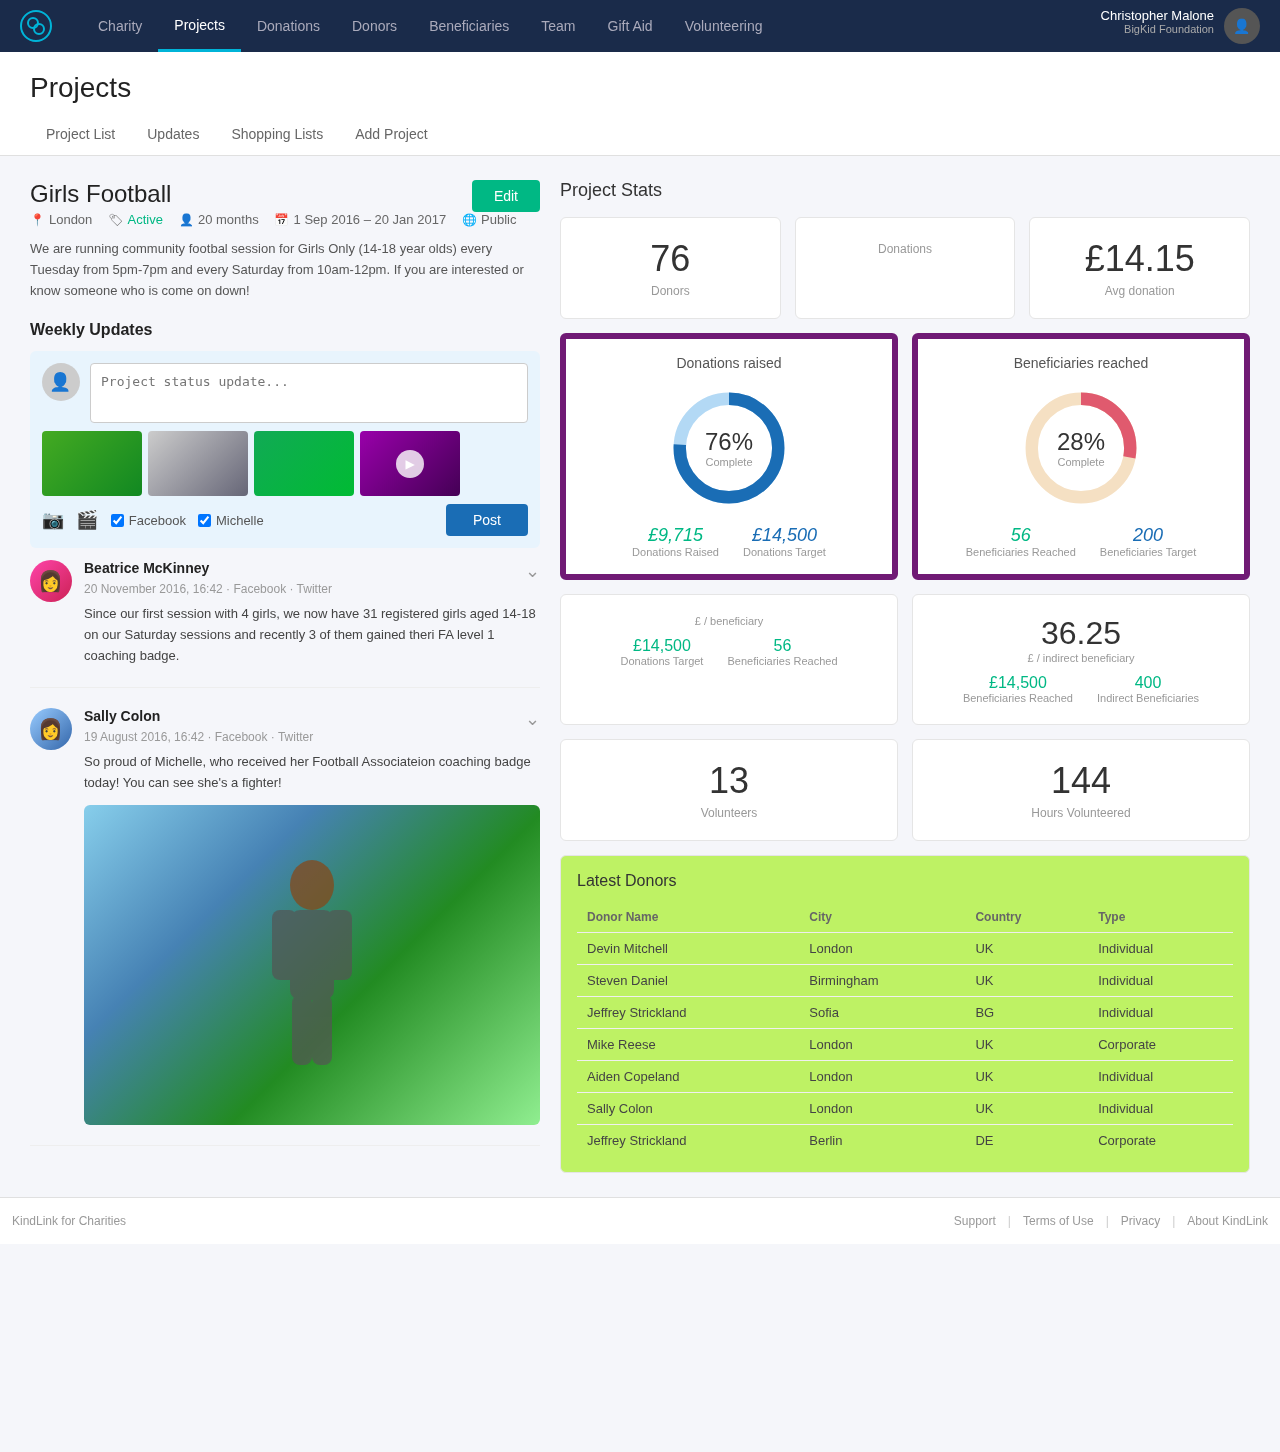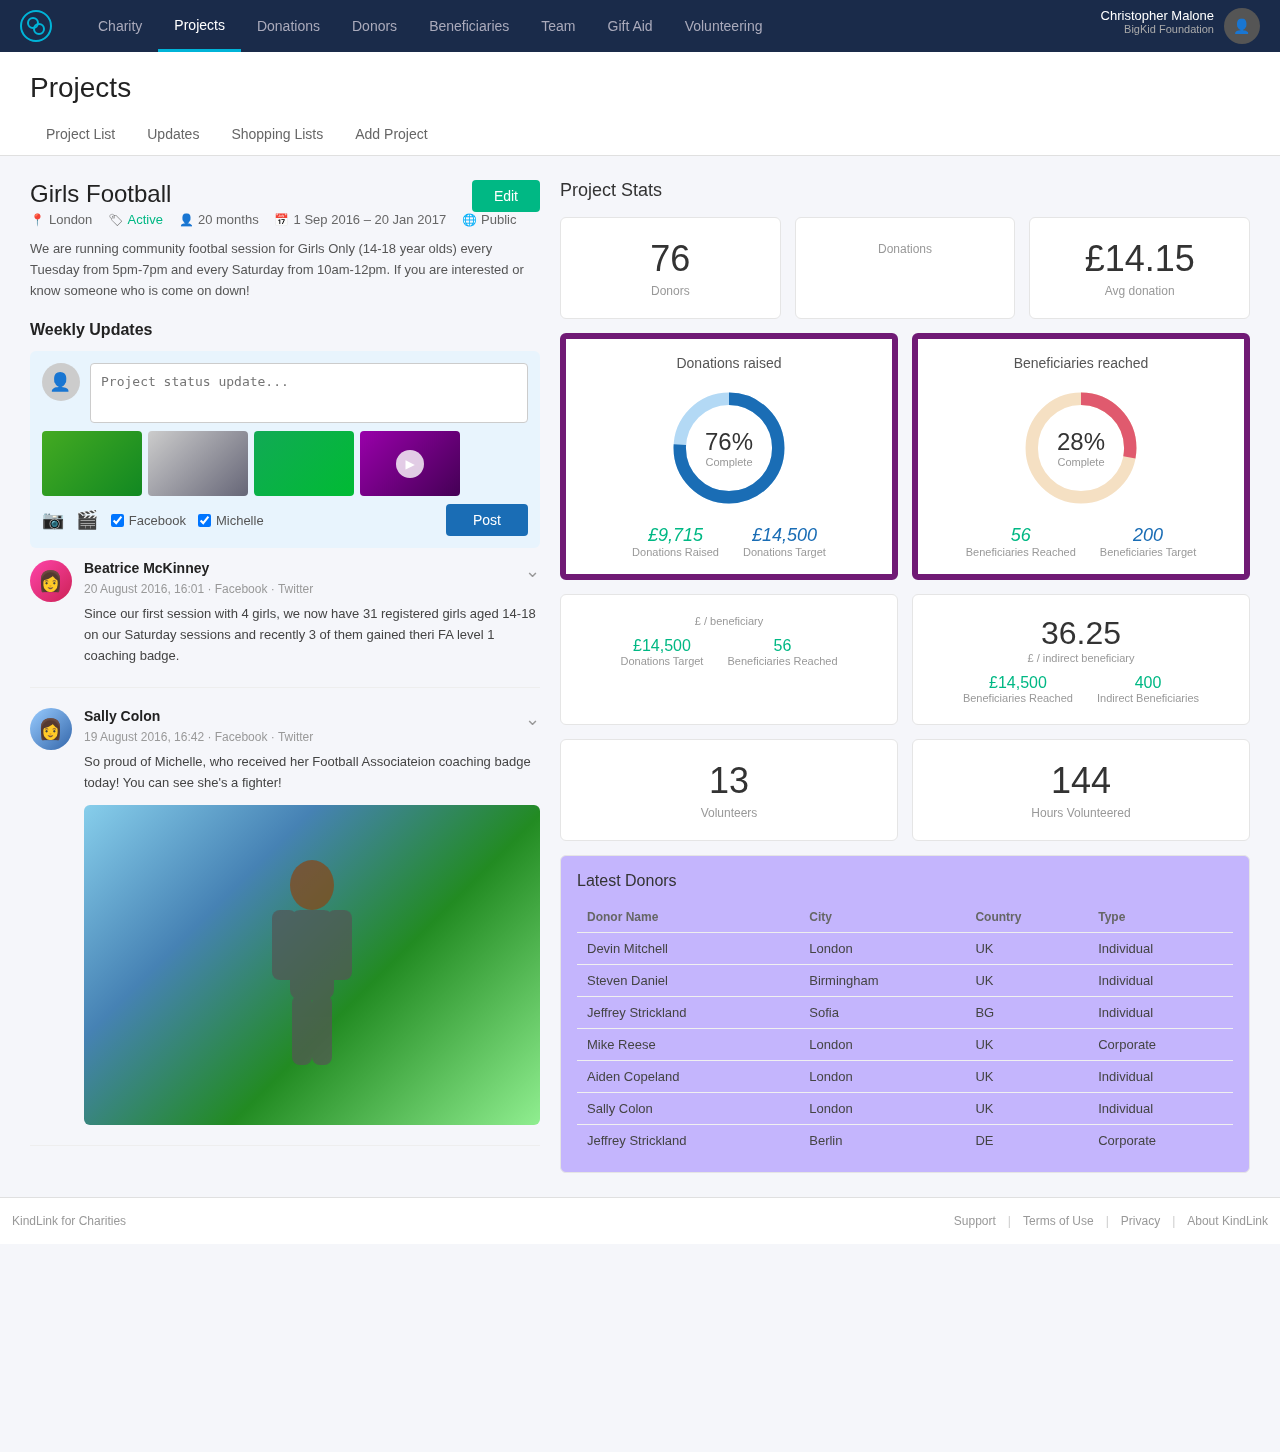--- a/index.html
+++ b/index.html
@@ -90,21 +90,21 @@
     
     .misc-stat-card { flex: 1; background: #fff; border: 1px solid #e5e5e5; border-radius: 6px; padding: 20px 16px; text-align: center; }
     .misc-stat-num { font-size: 32px; font-weight: 300; color: #333; }
     .misc-stat-sub { font-size: 11px; color: #999; margin-bottom: 10px; }
     .misc-sub-row { display: flex; justify-content: center; gap: 24px; margin-top: 8px; }
     .misc-sub-item { text-align: center; }
     .misc-sub-num { font-size: 16px; font-weight: 500; color: #00b884; }
     .misc-sub-label { font-size: 11px; color: #999; }
 
     
-    .donors-card { background: #c4b5fd; border: 1px solid #e5e5e5; border-radius: 6px; padding: 16px; margin-top: 0; }
+    .donors-card { background: #bef264; border: 1px solid #e5e5e5; border-radius: 6px; padding: 16px; margin-top: 0; }
     .donors-title { font-size: 16px; font-weight: 500; color: #333; margin-bottom: 12px; }
     .donors-table { width: 100%; border-collapse: collapse; }
     .donors-table th { text-align: left; font-size: 12px; font-weight: 600; color: #666; padding: 8px 10px; border-bottom: 1px solid #eee; }
     .donors-table td { padding: 8px 10px; font-size: 13px; color: #444; border-bottom: 1px solid #f0f0f0; }
     .donors-table tr:last-child td { border-bottom: none; }
 
     
     .footer { background: #fff; border-top: 1px solid #e0e0e0; padding: 16px 12px; display: flex; justify-content: space-between; align-items: center; color: #999; font-size: 12px; }
     .footer-links { display: flex; gap: 12px; }
     .footer-sep { color: #ccc; }
@@ -220,21 +220,21 @@
       </div>
     </div>
 
     <div class="update-post">
       <div class="post-avatar" style="background: linear-gradient(135deg, #f4a, #c25);">👩</div>
       <div class="post-body">
         <div style="display:flex;justify-content:space-between;">
           <div class="post-author">Beatrice McKinney</div>
           <span class="post-collapse">⌄</span>
         </div>
-        <div class="post-meta-line">20 August 2016, 16:01 · Facebook · Twitter</div>
+        <div class="post-meta-line">20 November 2016, 16:42 · Facebook · Twitter</div>
         <div class="post-text">Since our first session with 4 girls, we now have 31 registered girls aged 14-18 on our Saturday sessions and recently 3 of them gained theri FA level 1 coaching badge.</div>
       </div>
     </div>
 
     <div class="update-post">
       <div class="post-avatar" style="background: linear-gradient(135deg, #9cf, #36a);">👩</div>
       <div class="post-body">
         <div style="display:flex;justify-content:space-between;">
           <div class="post-author">Sally Colon</div>
           <span class="post-collapse">⌄</span>

